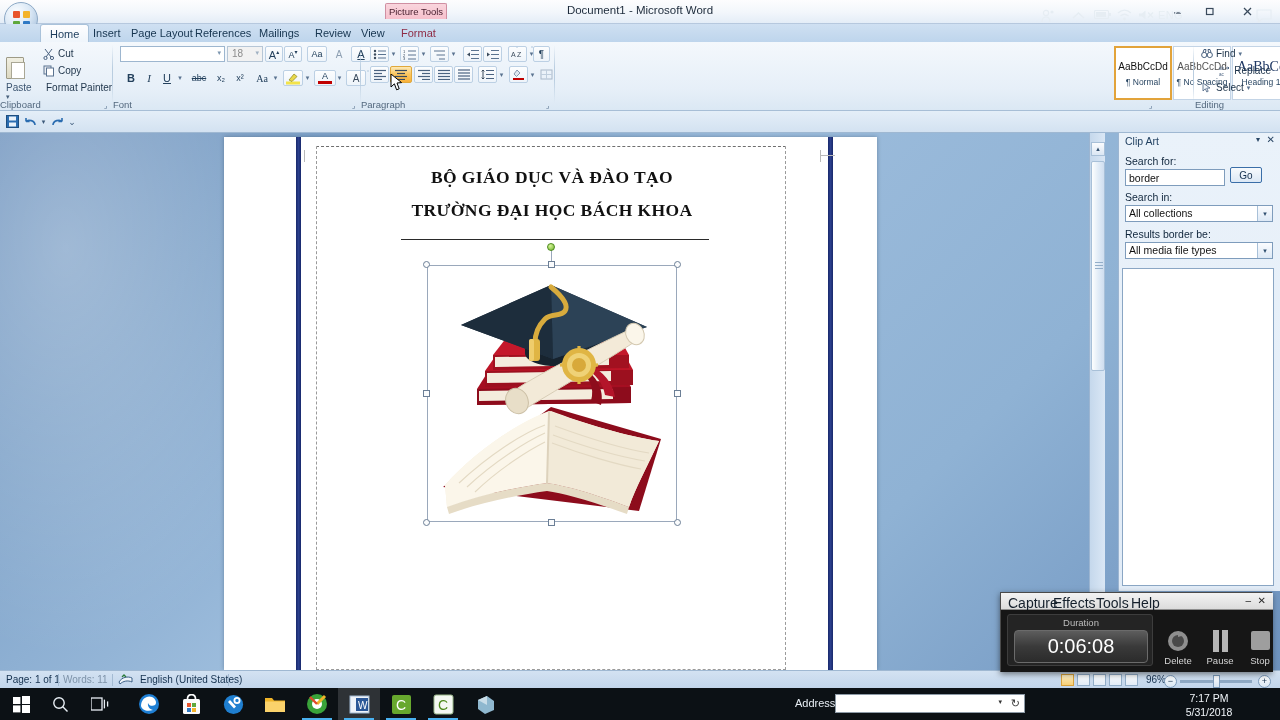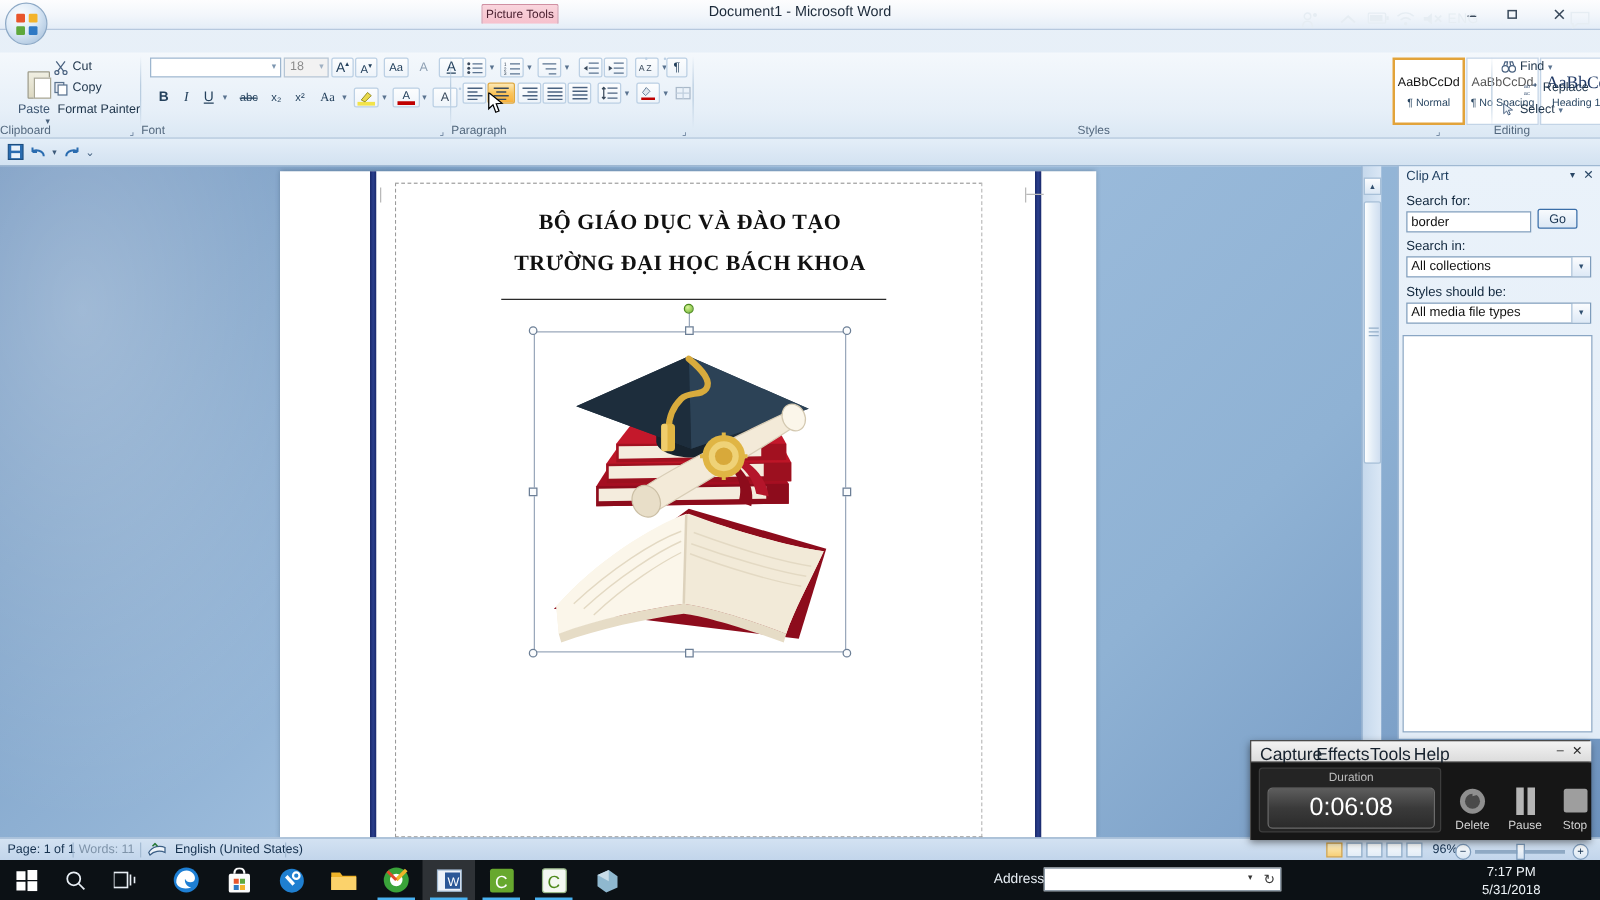--- a/index.html
+++ b/index.html
@@ -107,21 +107,21 @@
   }
   .ic-btn.hot {
     border-color: #e0a83c;
     background: linear-gradient(to bottom,#fde9b5 0%,#fbc55c 50%,#f8b13b 100%);
   }
   .small-lbl { font-size: 10px; color: #1d3349; white-space: nowrap; }
 
   
   #paste-btn {
     position: absolute; left: 6px; top: 3px; width: 34px; height: 56px;
-    display: flex; flex-direction: column; align-items: flex-end; justify-content: flex-end;
+    display: flex; flex-direction: column; align-items: flex-start; justify-content: flex-end;
     font-size: 10px; color: #3d5672;
   }
   #paste-glyph {
     width: 18px; height: 22px; margin-bottom: 3px;
     background: linear-gradient(to bottom,#f0efe2 0%,#ddd9c2 100%);
     border: 1px solid #9d9a86; border-radius: 1px; position: relative;
   }
   #paste-glyph:after {
     content:""; position:absolute; left:4px; top:4px; width:12px; height:15px;
     background:#fff; border:1px solid #a9a795;
@@ -372,20 +372,30 @@
 
     <div id="orb">
       <div class="logo">
         <span class="q q1"></span>
           <span class="q q2"></span>
           <span class="q q3"></span>
           <span class="q q4"></span>
       </div>
     </div>
 
+    <div id="tabstrip">
+      <div class="tab active" style="left:40px;">Home</div>
+      <div class="tab" style="left:84px;">Insert</div>
+      <div class="tab" style="left:122px;">Page Layout</div>
+      <div class="tab" style="left:186px;">References</div>
+      <div class="tab" style="left:250px;">Mailings</div>
+      <div class="tab" style="left:306px;">Review</div>
+      <div class="tab" style="left:352px;">View</div>
+      <div class="tab ctx" style="left:392px;">Format</div>
+    </div>
 
     <div id="ribbon">
 
       <div class="grp" style="left:0; width:113px;">
         <div id="paste-btn">
           <div id="paste-glyph"></div>
           <span>Paste</span>
           <span style="font-size:7px;color:#47607c;">▾</span>
         </div>
         <div class="ic-btn" style="left:42px; top:4px; width:66px; height:15px; justify-content:flex-start;">
@@ -631,21 +641,20 @@
             <div class="style-tile">
               <div class="style-prev" style="font-family: &quot;Liberation Sans&quot;, sans-serif; font-size: 10px; font-weight: normal; font-style: normal; color: rgb(85, 85, 85);">AaBbCcDd</div>
               <div class="style-name">¶ No Spacing</div>
             </div>
             <div class="style-tile">
               <div class="style-prev" style="font-family: &quot;Liberation Serif&quot;, serif; font-size: 14px; font-weight: normal; font-style: normal; color: rgb(31, 56, 100);">AaBbCc</div>
               <div class="style-name">Heading 1</div>
             </div>
           </div>
 
-        <div class="grp-label" style="left:0;width:640px;text-align:center;">Styles</div>
         <div class="dlg-launch" style="right:40px;">⌟</div>
         <div class="grp-div" style="left:638px;"></div>
       </div>
 
       <div class="grp" style="left:1195px; width:85px;">
         <div class="ic-btn" style="left:5px;top:4px;width:72px;height:15px;justify-content:flex-start;">
           <svg width="12" height="12" viewBox="0 0 12 12" style="margin-right:3px;">
               <circle cx="3.2" cy="7" r="2.6" fill="none" stroke="#4a6280"></circle>
               <circle cx="8.8" cy="7" r="2.6" fill="none" stroke="#4a6280"></circle>
               <path d="M2 4.5 L3 1.5 L5 1.5 L4.5 4.5 M10 4.5 L9 1.5 L7 1.5 L7.5 4.5" fill="none" stroke="#4a6280"></path>
@@ -816,21 +825,21 @@
       <div class="cp-input" style="left:6px; top:36px; width:100px; height:17px;">
         <span>border</span>
       </div>
 
       <div class="cp-lbl" style="left:6px; top:58px;">Search in:</div>
       <div class="cp-combo" style="left:6px; top:72px; width:148px; height:17px;">
         <span>All collections</span>
         <span class="arrow">▾</span>
       </div>
 
-      <div class="cp-lbl" style="left:6px; top:95px;">Styles should be:</div>
+      <div class="cp-lbl" style="left:6px; top:95px;">Results border be:</div>
       <div class="cp-combo" style="left:6px; top:109px; width:148px; height:17px;">
         <span>All media file types</span>
         <span class="arrow">▾</span>
       </div>
     </div>
     <div id="cp-go">Go</div>
     <div id="cp-results"></div>
 
     <div id="statusbar">
       <div class="sb-item" style="left:6px;">Page: 1 of 1</div>

